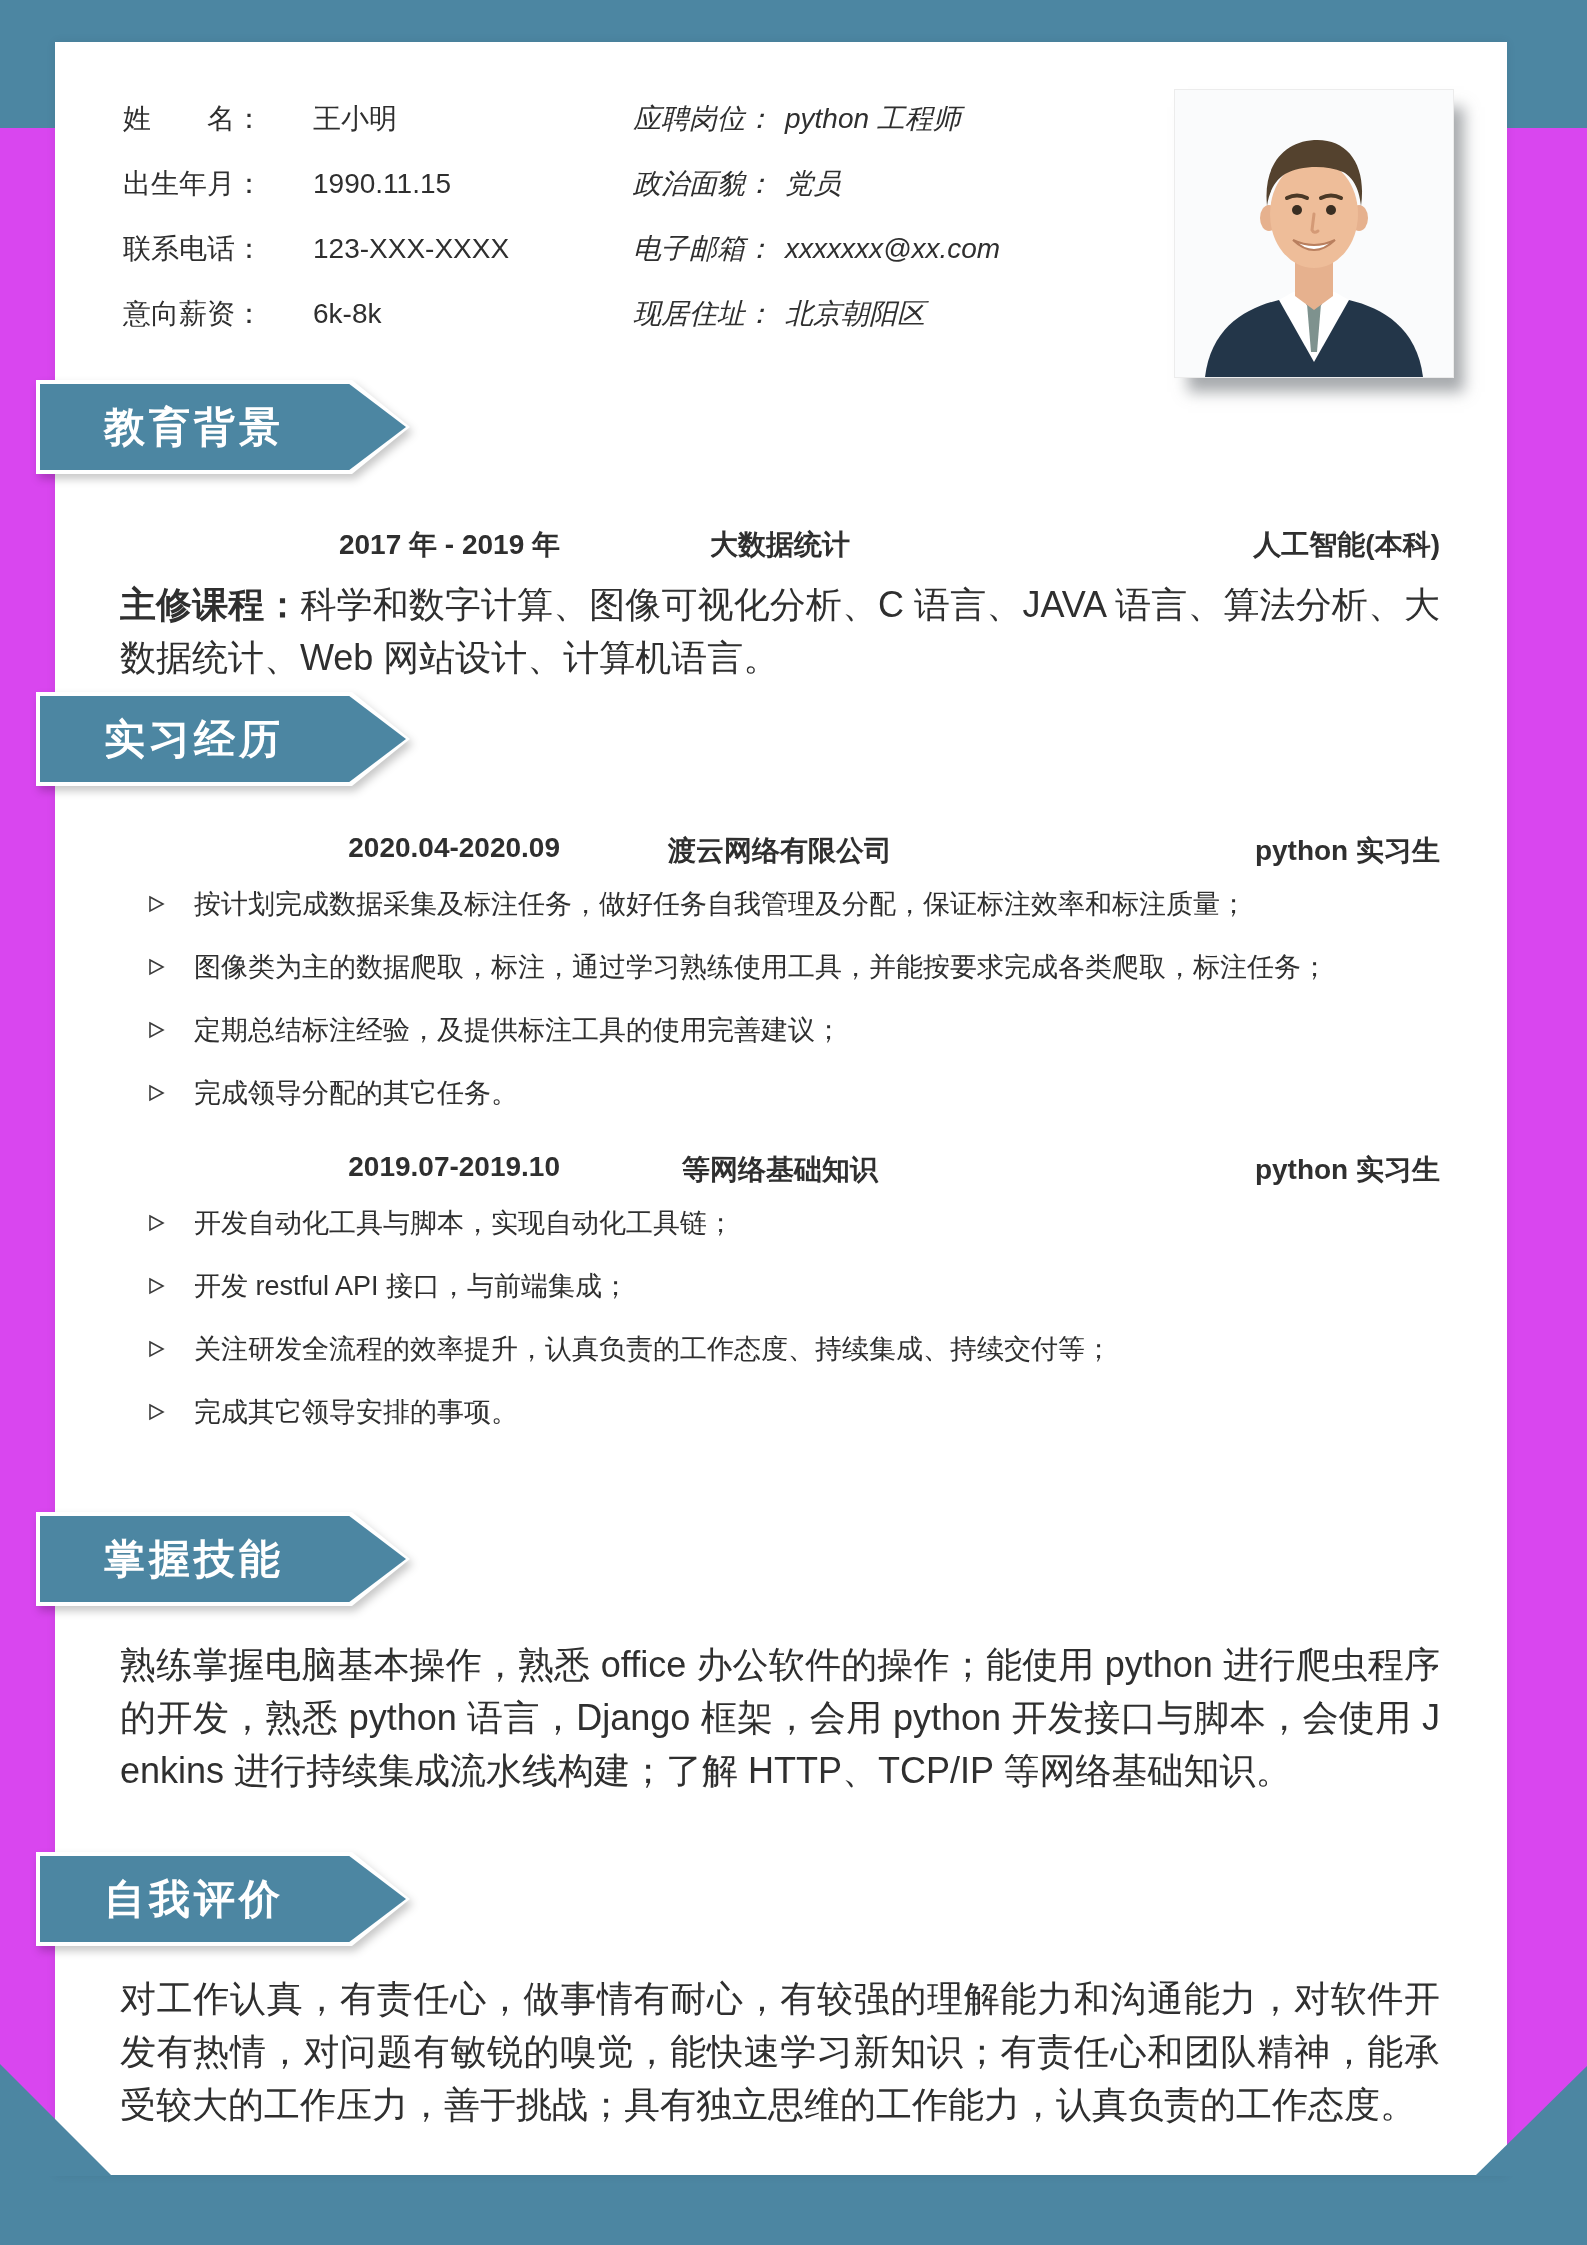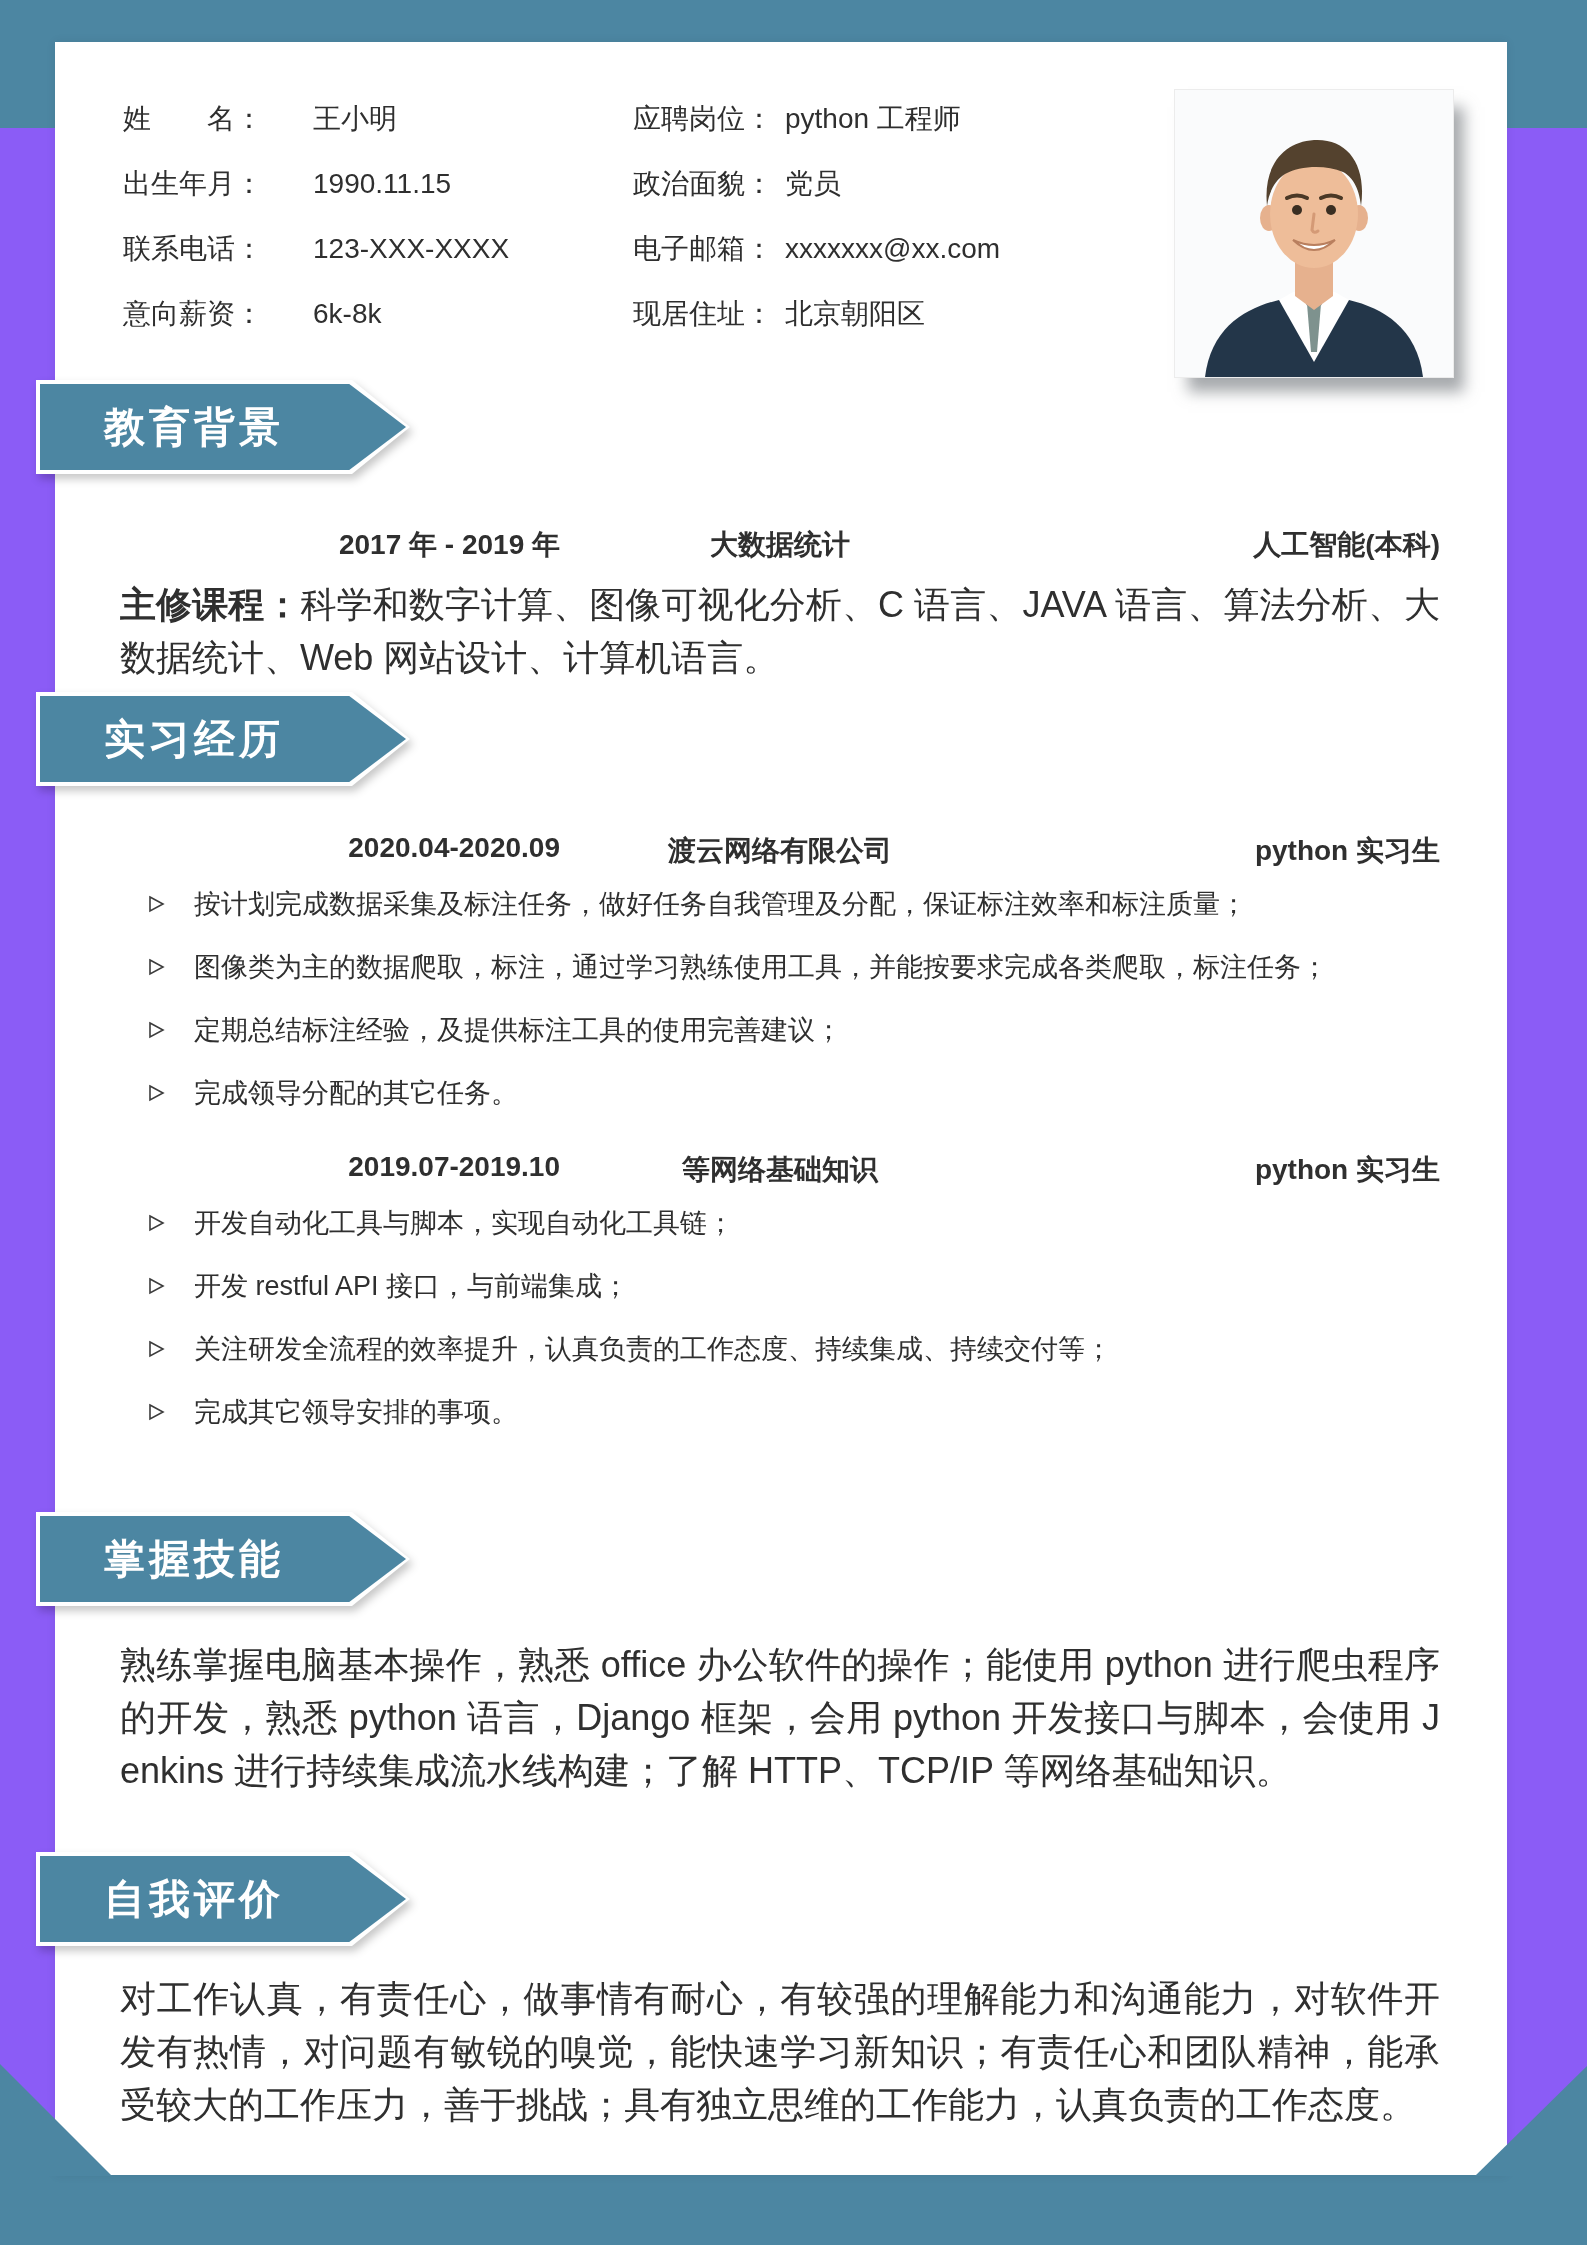--- a/index.html
+++ b/index.html
@@ -1,35 +1,35 @@
 <!DOCTYPE html>
 <html lang="zh" style="--accent: #4c86a2;"><head>
 <meta charset="utf-8">
 <style>
   html,body{margin:0;padding:0;}
   body{font-family:"Liberation Sans","DejaVu Sans",sans-serif;color:#2f2f2f;}
-  .canvas{position:relative;width:1587px;height:2245px;overflow:hidden;background:#8b5cf6;}
+  .canvas{position:relative;width:1587px;height:2245px;overflow:hidden;background:#d946ef;}
 
   
   .band-top{position:absolute;left:0;top:0;width:1587px;height:128px;background:var(--accent,#4c86a2);}
   .band-bottom{position:absolute;left:0;top:2175px;width:1587px;height:70px;background:var(--accent,#4c86a2);}
   .tri-left{position:absolute;left:0;top:2064px;width:112px;height:112px;background:var(--accent,#4c86a2);
             clip-path:polygon(0 0,100% 100%,0 100%);z-index:6;}
   .tri-right{position:absolute;left:1475px;top:2066px;width:112px;height:110px;background:var(--accent,#4c86a2);
             clip-path:polygon(100% 0,100% 100%,0 100%);z-index:6;}
 
   
   .page{position:absolute;left:55px;top:42px;width:1452px;height:2133px;background:#ffffff;
         box-shadow:0 0 10px rgba(0,0,0,.07);z-index:2;}
 
   
   .info{position:absolute;left:123px;top:86px;width:1040px;font-size:28px;z-index:3;}
   .info-row{position:relative;height:65px;line-height:65px;white-space:nowrap;}
   .pair-left{position:absolute;left:0;top:0;}
-  .pair-right{position:absolute;left:510px;top:0;}
+  .pair-right{position:absolute;left:510px;top:0;font-style:italic;}
   .ilabel{display:inline-block;}
   .pair-left .ilabel{width:190px;}
   .pair-right .ilabel{width:152px;}
   .ivalue{display:inline-block;}
 
   
   .photo{position:absolute;left:1174px;top:89px;width:278px;height:287px;background:#fbfcfd;
          border:1px solid #ececec;box-shadow:12px 16px 14px -2px rgba(95,100,105,.55);z-index:3;}
   .photo svg{display:block;}
 

